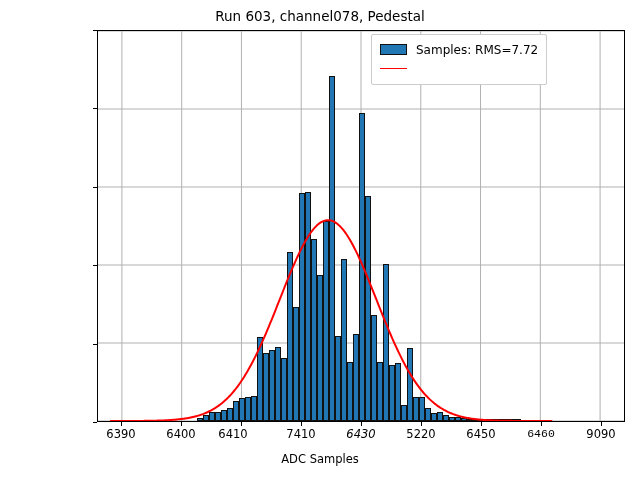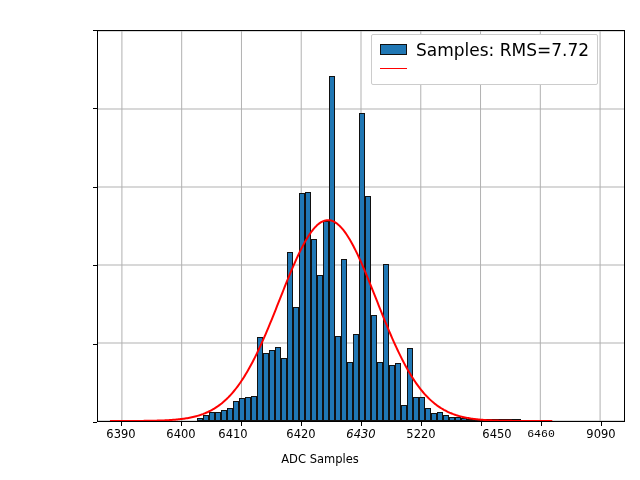--- a/index.html
+++ b/index.html
@@ -122,43 +122,44 @@
     flex: 0 0 auto;
   }
   .legend-swatch-line {
     width: 27px;
     height: 0;
     border-top: 1.7px solid #ff0000;
     margin-right: 9px;
     flex: 0 0 auto;
   }
   .legend-text {
-    font-size: 17px;
+    font-size: 12px;
     color: #000000;
     white-space: nowrap;
   }
 </style>
 </head>
 <body>
 
 <div id="figure">
 
+  <div id="chart-title">Run 603, channel078, Pedestal</div>
 
   <div id="y-axis-label">Entries</div>
   <div id="x-axis-label">ADC Samples</div>
 
   <div id="ytick-labels"></div>
   <div id="xtick-labels">
       <div class="xtick-label" style="left:121.00px;">6390</div>
       <div class="xtick-label" style="left:181.00px;">6400</div>
       <div class="xtick-label" style="left:233px;">6410</div>
-      <div class="xtick-label" style="left:301.00px;">6420</div>
+      <div class="xtick-label" style="left:301.00px;">7410</div>
       <div class="xtick-label" style="left:361.00px;font-style:italic;">6430</div>
       <div class="xtick-label" style="left:421.00px;">5220</div>
-      <div class="xtick-label" style="left:481.00px;margin-left:16px;">6450</div>
+      <div class="xtick-label" style="left:481.00px;">6450</div>
       <div class="xtick-label" style="left:541.00px;font-family:Liberation Mono, monospace;">6460</div>
       <div class="xtick-label" style="left:601.00px;">9090</div>
     </div>
   <div id="tick-marks">
       <div class="ytick-mark" style="top:422.00px;"></div>
       <div class="ytick-mark" style="top:343.60px;"></div>
       <div class="ytick-mark" style="top:265.20px;"></div>
       <div class="ytick-mark" style="top:186.80px;"></div>
       <div class="ytick-mark" style="top:108.40px;"></div>
       <div class="ytick-mark" style="top:30.00px;"></div>

